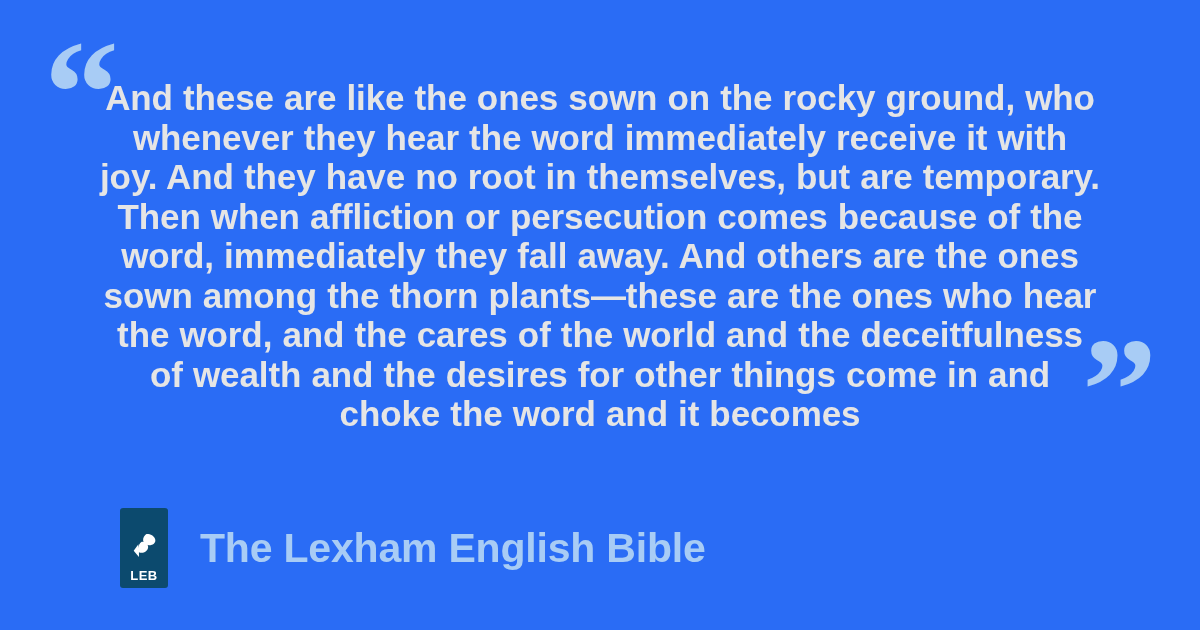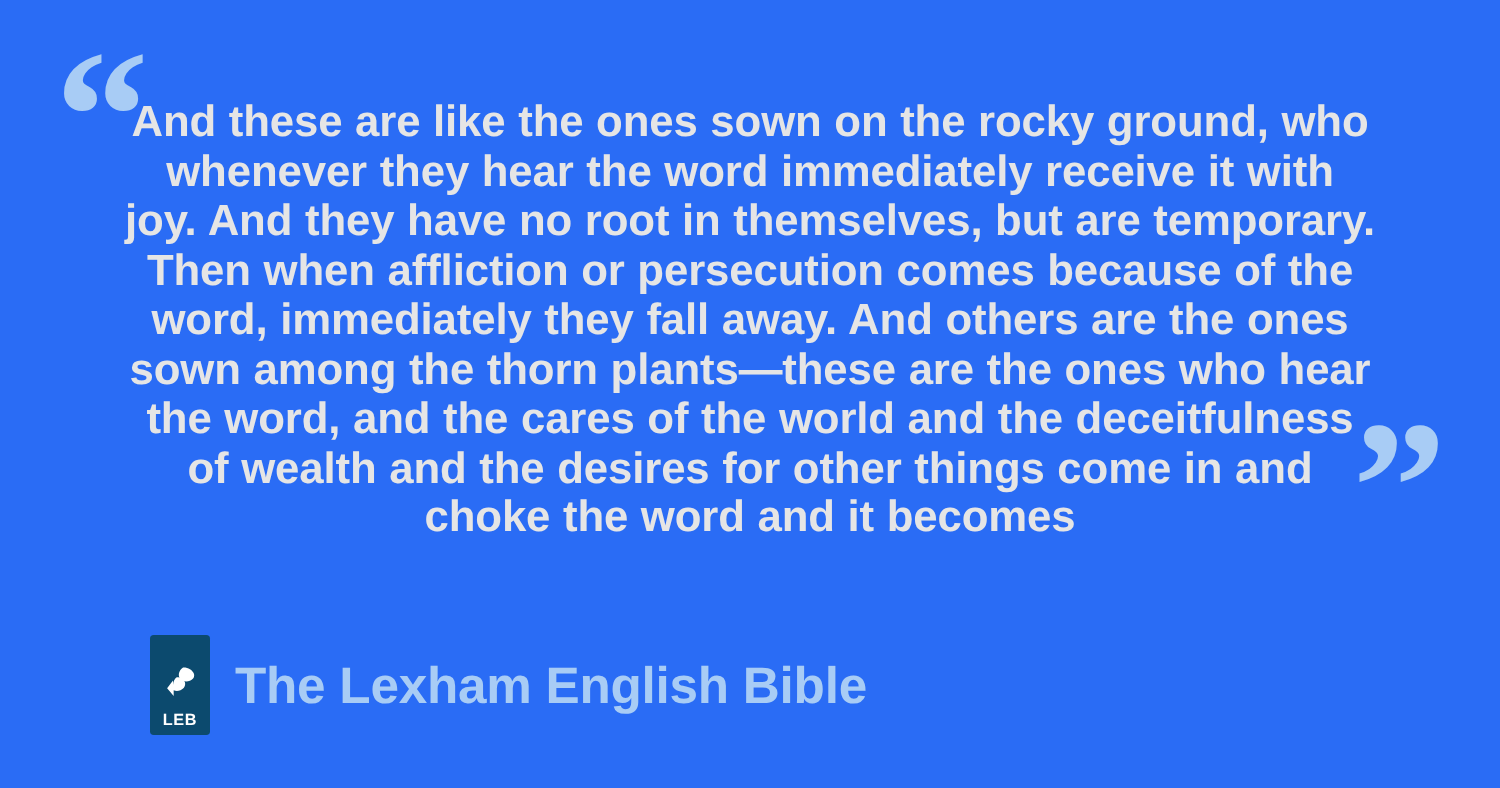--- a/index.html
+++ b/index.html
@@ -89,21 +89,21 @@
   .brand-badge .badge-text {
     margin-top: 8px;
     color: #ffffff;
     font-family: "Liberation Sans", sans-serif;
     font-weight: 700;
     font-size: 13px;
     letter-spacing: 0.5px;
     line-height: 1;
   }
   .brand-words {
-    margin-left: 20px;
+    margin-left: 32px;
     display: flex;
     flex-direction: column;
     justify-content: center;
     gap: 20px;
   }
   .brand-title {
     color: #a8ccf5;
     font-family: "Liberation Sans Narrow", "Liberation Sans", sans-serif;
     font-weight: 700;
     font-size: 41px;

